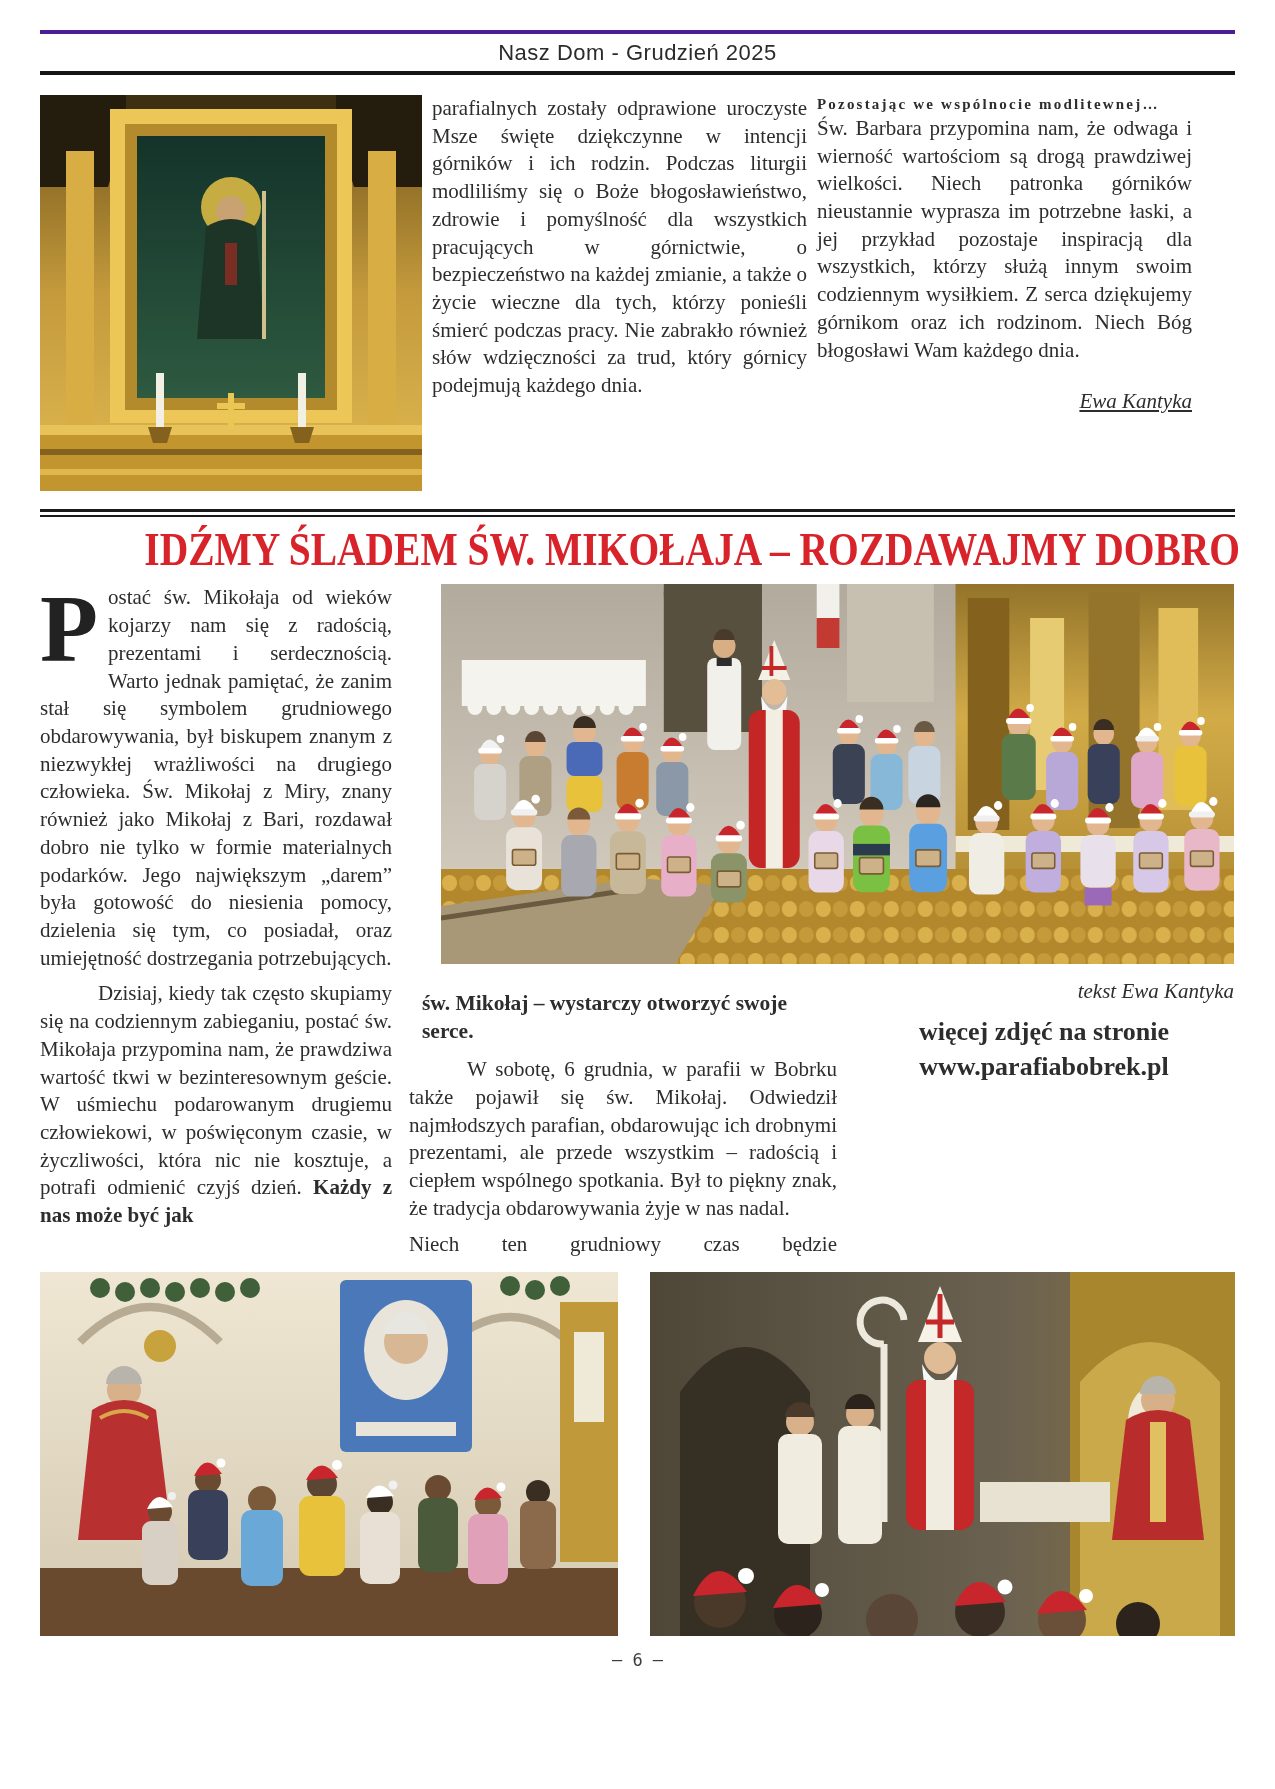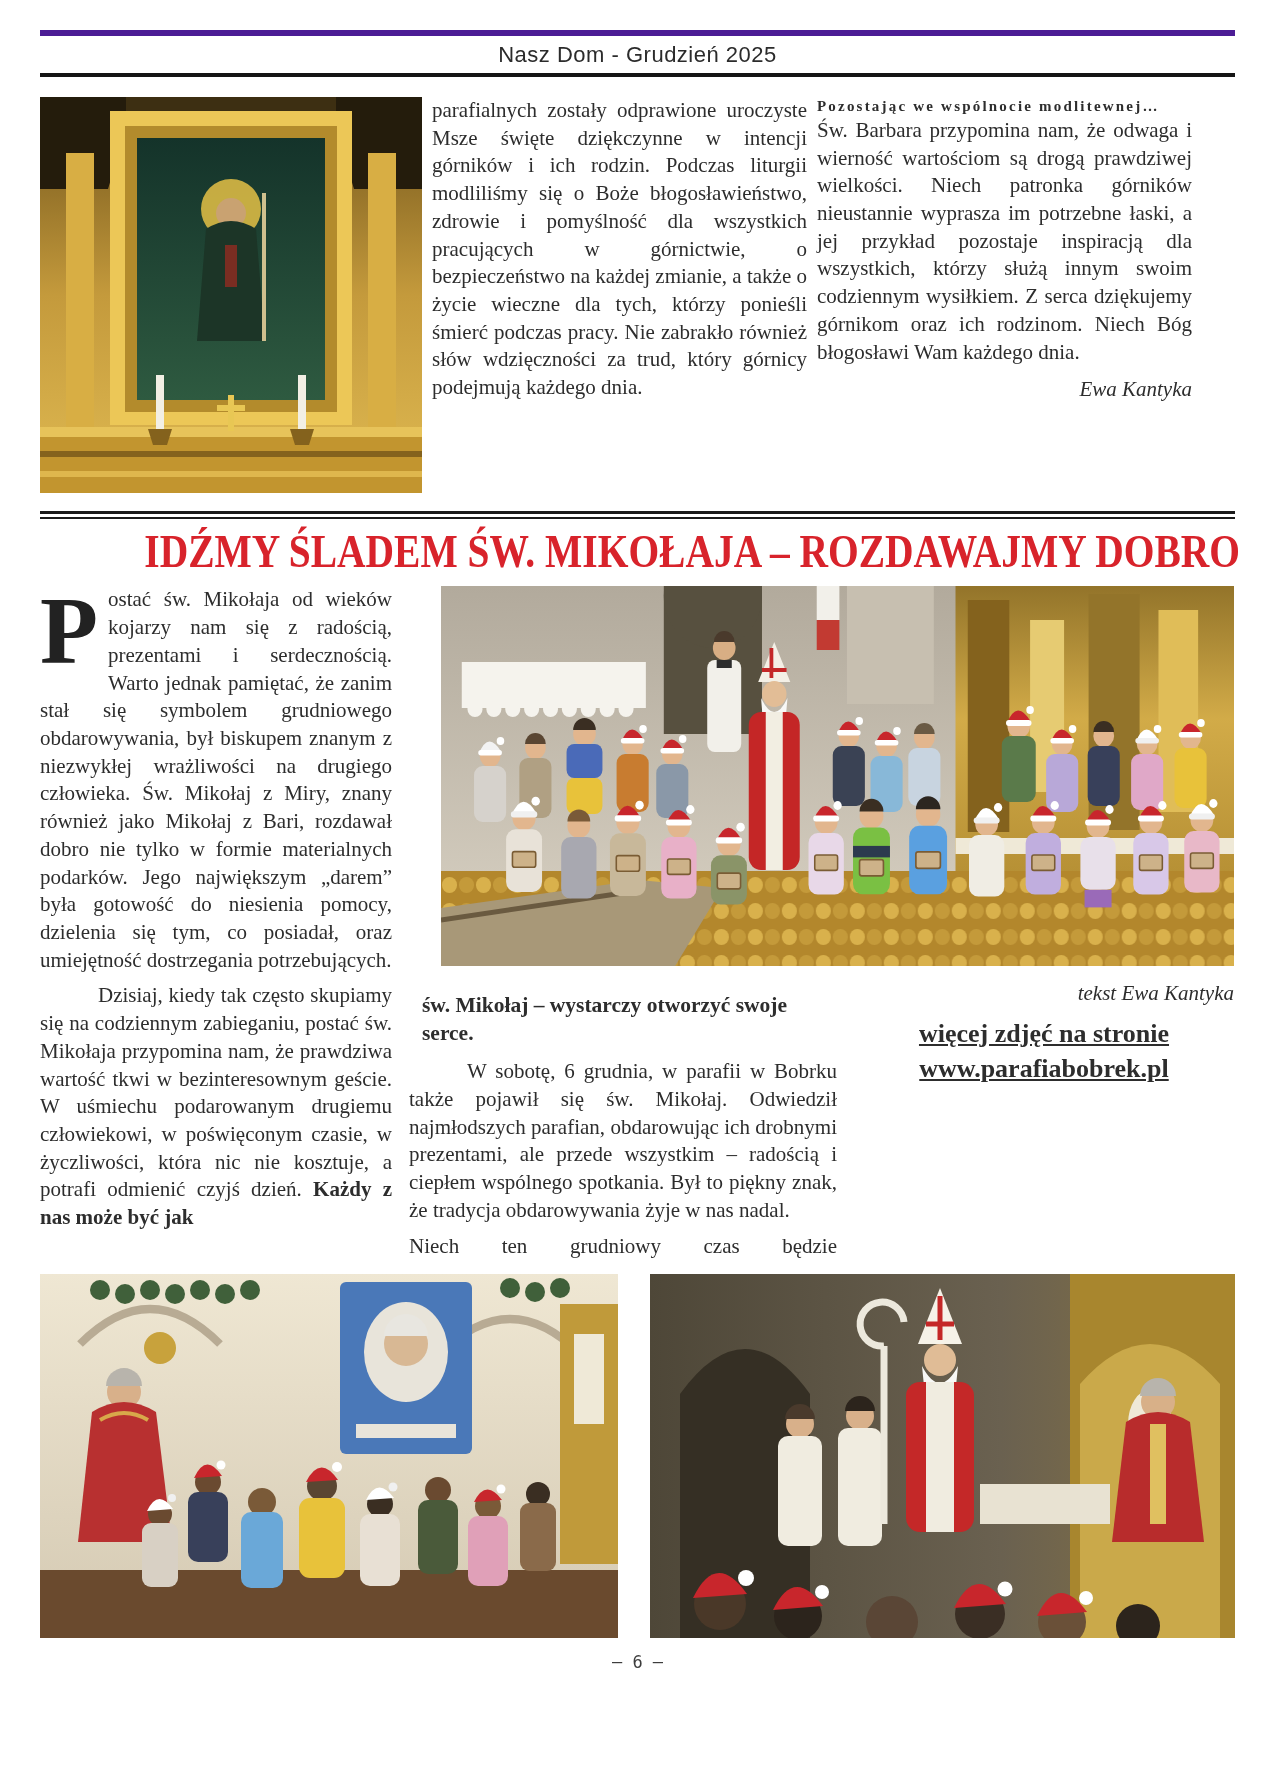--- a/index.html
+++ b/index.html
@@ -3,38 +3,38 @@
 <meta charset="utf-8">
 <style>
   * { margin:0; padding:0; box-sizing:border-box; }
   html,body { background:#ffffff; }
   .page {
     width:1275px; height:1789px; margin:0 auto; background:#fff;
     padding:30px 40px 0; overflow:hidden; position:relative;
     font-family:"Liberation Serif", serif; color:#2d2d2d;
   }
   
-  .masthead { border-top:6px solid #4c1d95; border-bottom:4px solid #151515; text-align:center; }
+  .masthead { border-top:4px solid #4c1d95; border-bottom:4px solid #151515; text-align:center; }
   .masthead-title {
     font-family:"Liberation Sans", sans-serif; font-size:22px; color:#2b2b2b;
     letter-spacing:0.5px; padding:6px 0 5px;
   }
   
   .body-text { font-size:21px; line-height:1.32; text-align:justify; }
   .body-text p + p { margin-top:8px; }
   .indent { text-indent:58px; }
   .byline { font-style:italic; text-align:right; font-size:21px; line-height:1.3; }
   strong { font-weight:bold; }
   
   .art1 { display:grid; grid-template-columns:382px 375px 375px; column-gap:31px; margin-top:20px;gap:10px; }
   .photo { overflow:hidden; }
   .photo svg { display:block; width:100%; }
   .photo-barbara svg { height:396px; }
   .col-head { font-weight:bold; font-size:15px; line-height:1.32; letter-spacing:2.2px; }
-  .art1 .byline { margin-top:10px; }
+  .art1 .byline { margin-top:24px;text-decoration:underline; }
   
   .double-rule { height:8px; border-top:3px solid #1a1a1a; border-bottom:2px solid #1a1a1a; margin:18px 0 8px; }
   .headline { text-align:left; margin:6px 0 10px; white-space:nowrap; }
   .headline span {
     display:inline-block; transform:scaleX(0.84); transform-origin:center;
     font-weight:bold; font-size:47px; line-height:1.05; letter-spacing:0;
   }
   
   .art2 {
     display:grid; grid-template-columns:352px 428px 380px; column-gap:17px;
@@ -47,21 +47,21 @@
   .art2-mid   { grid-area:mid; }
   .art2-right { grid-area:right; }
   .dropcap {
     float:left; font-weight:bold; font-size:95px; line-height:74px;
     padding:8px 10px 2px 0; color:#222;
   }
   .caption-bold { font-weight:bold; font-size:21.5px; line-height:1.3; text-align:left; margin:14px 13px 10px; }
   .stretch { text-align-last:justify; }
   .art2-right .byline { margin-top:2px; }
   .promo { text-align:center; font-weight:bold; font-size:26px; line-height:1.35; margin-top:28px; }
-  .promo span { display:block;text-decoration:underline; }
+  .promo span { display:block; }
   
   .photos-bottom { display:grid; grid-template-columns:578px 585px; column-gap:32px; margin-top:14px; }
   .photos-bottom svg { height:364px; }
   
   .page-footer {
     text-align:center; margin-top:14px; font-family:"DejaVu Sans Mono", monospace;
     font-size:17px; color:#3d3d3d;
   }
 </style>
 </head>

